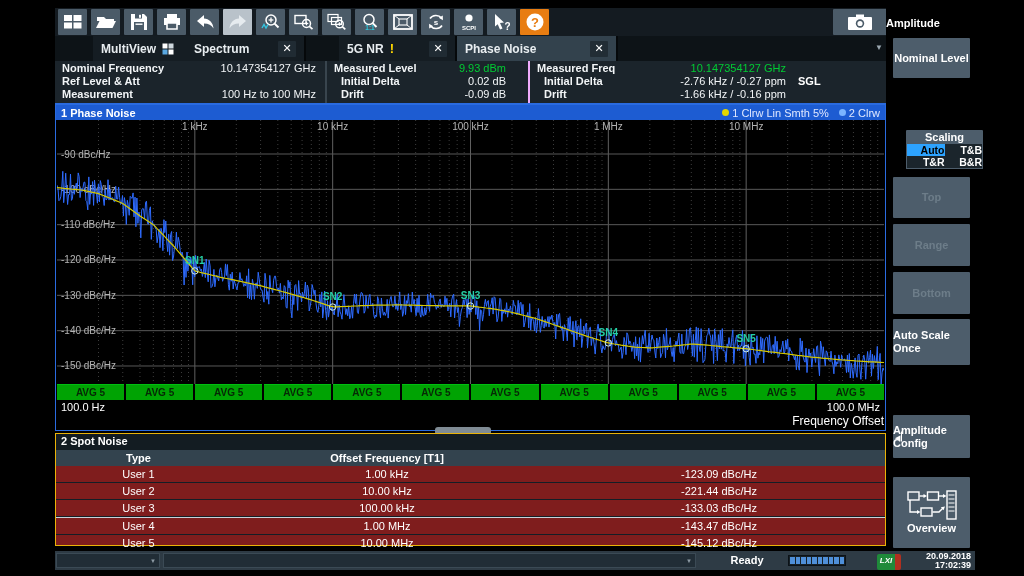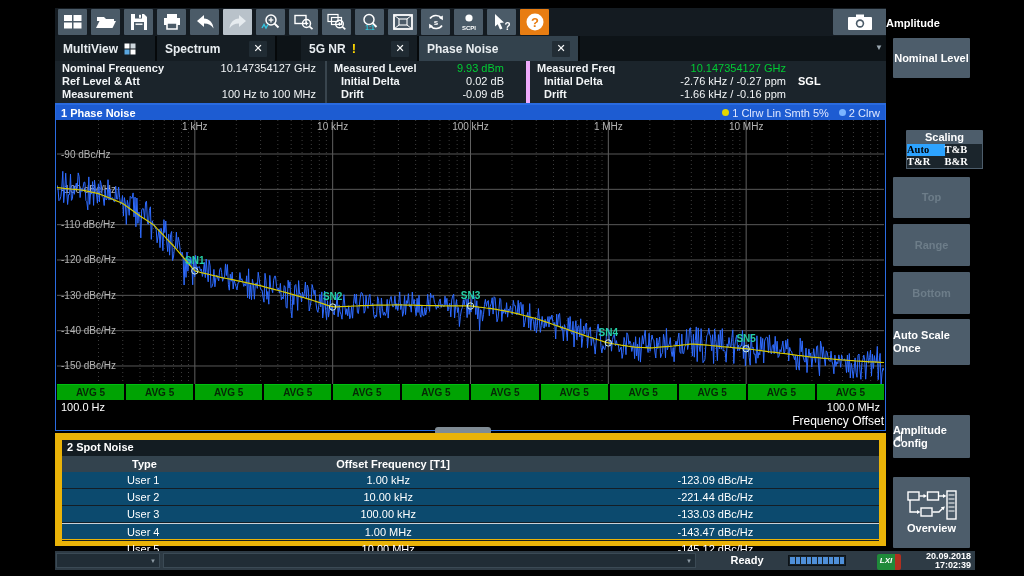--- a/index.html
+++ b/index.html
@@ -14,35 +14,35 @@
         display:flex;align-items:center;justify-content:center;cursor:pointer;}
   .tbtn.disabled{background:#b9c2ca;}
   .tbtn.help{background:#e87d12;}
   .tbtn svg{display:block;}
   .camera-btn{position:absolute;top:1px;left:778px;width:54px;height:26px;background:#4b5b68;
         display:flex;align-items:center;justify-content:center;border-radius:1px;cursor:pointer;}
 
   
   .tabbar{position:absolute;left:0;top:28px;width:838px;height:25px;background:#0d1317;}
   .tab{position:absolute;top:0;height:25px;background:#151d23;display:flex;align-items:center;
-       gap:6px;padding:10px 8px;box-sizing:border-box;border-right:2px solid #05080a;cursor:pointer;}
+       gap:6px;padding:10px 8px;box-sizing:border-box;border-right:2px solid #05080a;cursor:pointer;margin-left:38px;}
   .tab .tlabel{font-size:12px;font-weight:bold;color:#e8edf0;white-space:nowrap;}
   .tab.active{background:#33424d;}
   .tab .close{margin-left:auto;width:18px;height:16px;background:#202b33;color:#fff;font-size:11px;
        font-weight:bold;display:flex;align-items:center;justify-content:center;border-radius:1px;}
   .tab.active .close{background:#222d35;}
   .tab .warn{color:#ffd800;font-weight:bold;font-size:13px;}
   .tab-arrow{position:absolute;right:10px;top:7px;font-size:8px;color:#9aa7b0;cursor:pointer;}
 
   
   .hdr{position:absolute;left:0;top:53px;width:831px;height:43px;background:#1b242b;display:flex;
        border-bottom:1px solid #2a6be0;box-sizing:border-box;}
   .hcol{padding-top:1px;box-sizing:border-box;}
   .hcol1{width:272px;border-right:2px solid #39454e;}
-  .hcol2{width:203px;border-right:4px solid #f0abfc;}
+  .hcol2{width:203px;border-right:2px solid #f0abfc;}
   .hcol3{width:356px;}
   .hrow{display:flex;font-size:11px;line-height:13px;padding:0 0 0 7px;}
   .hlabel{font-weight:bold;color:#f2f5f7;white-space:nowrap;}
   .hlabel.ind{padding-left:7px;}
   .hval{flex:1;text-align:right;color:#f2f5f7;white-space:nowrap;}
   .hcol1 .hval{padding-right:9px;} .hcol2 .hval{padding-right:22px;}
   .hval.green{color:#00cc33;}
   .htag{width:100px;padding-left:12px;font-weight:bold;box-sizing:border-box;}
 
   
@@ -59,22 +59,22 @@
        align-items:center;justify-content:center;border-top:1px solid #00c010;box-sizing:border-box;}
   .pn-footer{position:absolute;left:1px;top:295px;width:827px;height:30px;background:#000;}
   .fo-start{position:absolute;left:4px;top:1px;font-size:11px;}
   .fo-stop{position:absolute;right:4px;top:1px;font-size:11px;}
   .fo-label{position:absolute;left:0;right:0;top:14px;text-align:right;font-size:12px;padding-left:32px;}
 
   .split-handle{position:absolute;left:380px;top:419px;width:56px;height:8px;background:#7f8b94;
        border-radius:3px;cursor:row-resize;}
 
   
-  .sn-window{position:absolute;left:0;top:425px;width:831px;height:113px;border:7px solid #eab308;
-       box-sizing:border-box;background:#0c4a6e;}
+  .sn-window{position:absolute;left:0;top:425px;width:831px;height:113px;border:1px solid #eab308;
+       box-sizing:border-box;background:#7f1d1d;}
   .sn-title{height:15px;font-size:11px;font-weight:bold;padding:1px 0 0 5px;background:#131c22;}
   .sn-head{height:16px;background:#33434e;display:flex;font-size:11px;font-weight:bold;}
   .sn-head span{display:flex;align-items:center;justify-content:center;}
   .sn-body .trow{display:flex;height:16px;font-size:11px;border-bottom:1px solid #141e26;}
   .sn-body .trow.divider{border-top:1px solid #c9d2d9;}
   .tcell{display:flex;align-items:center;justify-content:center;}
   .c0{width:165px;} .c1{width:332px;} .c2{width:332px;}
 
   
   .sidebar{position:absolute;left:831px;top:0;width:89px;height:543px;background:#000;}
@@ -82,21 +82,21 @@
        font-size:11px;font-weight:bold;}
   .sb-btn{position:absolute;left:7px;width:77px;background:#4d5d6b;color:#fff;font-size:11px;
        font-weight:bold;display:flex;align-items:center;justify-content:center;text-align:left;
        border-radius:1px;cursor:pointer;line-height:13px;}
   .sb-btn.disabled{color:#6d7d89;}
   .scal-group{position:absolute;left:20px;top:122px;width:77px;}
   .scal-head{height:14px;background:#4d5d6b;font-size:11px;font-weight:bold;text-align:center;
        line-height:14px;border-radius:1px 1px 0 0;}
   .scal-opts{display:grid;grid-template-columns:1fr 1fr;background:#1b252c;border:1px solid #4d5d6b;
        border-top:none;}
-  .scal-opt{height:12px;font-size:10.5px;font-weight:bold;text-align:left;line-height:12px;cursor:pointer;font-family:Liberation Serif, serif;}
+  .scal-opt{height:12px;font-size:10.5px;font-weight:bold;text-align:right;line-height:12px;cursor:pointer;}
   .scal-opt.sel{background:#2da3ff;color:#000;}
   .cfg-arrow{position:absolute;left:2px;top:50%;transform:translateY(-50%);font-size:7px;color:#fff;
        display:flex;align-items:center;}
   .cfg-arrow .bar{display:inline-block;width:1px;height:10px;background:#fff;margin-left:1px;}
   .ov-btn{flex-direction:column;gap:2px;padding:4px 0;}
 
   
   .statusbar{position:absolute;left:0;top:543px;width:920px;height:19px;background:#2e3b45;}
   .sfield{position:absolute;top:2px;height:15px;background:#212d36;border:1px solid #3b4a55;
        box-sizing:border-box;cursor:pointer;}
@@ -242,21 +242,21 @@
   <div class="tabbar">
     <div class="tab" style="left:0;width:102px">
       <span class="tlabel">MultiView</span>
       <svg width="12" height="12" viewBox="0 0 12 12">
         <rect x="0.5" y="0.5" width="5" height="5" fill="#fff"></rect>
           <rect x="6.5" y="0.5" width="5" height="5" fill="#cfd8de"></rect>
         <rect x="0.5" y="6.5" width="5" height="5" fill="#5aa7e0"></rect>
           <rect x="6.5" y="6.5" width="5" height="5" fill="#fff"></rect>
       </svg>
     </div>
-    <div class="tab" style="left:102px;width:120px">
+    <div class="tab" style="left:93px;width:120px">
       <span class="tlabel">Spectrum</span>
       <span class="close">✕</span>
     </div>
     <div class="tab" style="left:246px;width:118px">
       <span class="tlabel">5G NR</span>
       <span class="warn">!</span>
       <span class="close">✕</span>
     </div>
     <div class="tab active" style="left:364px;width:161px">
       <span class="tlabel">Phase Noise</span>

